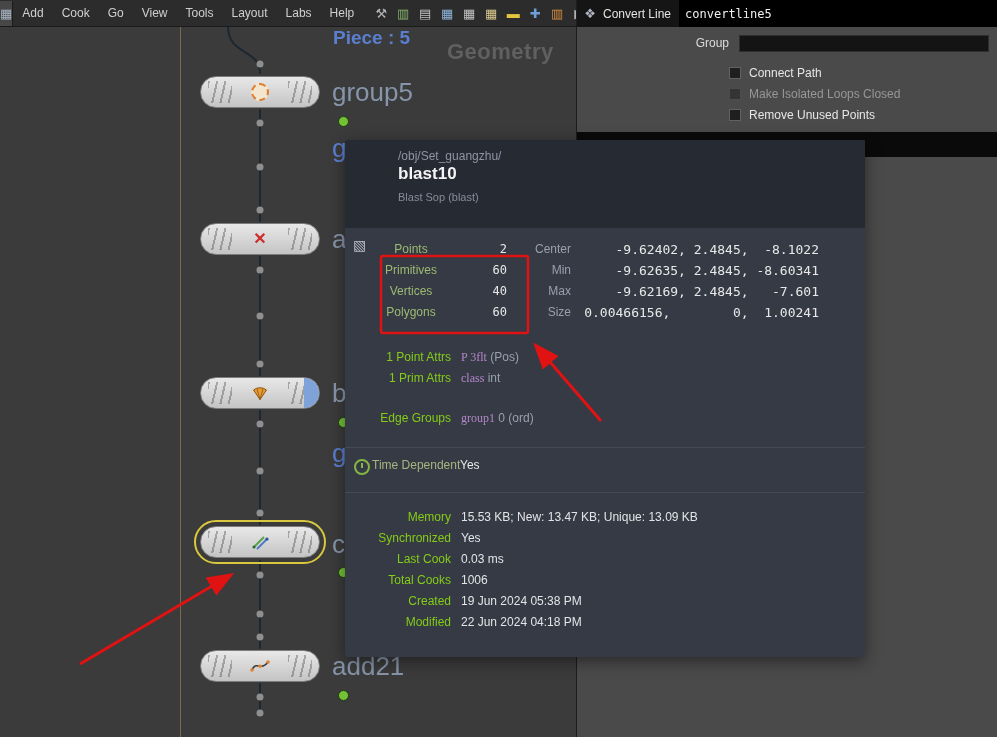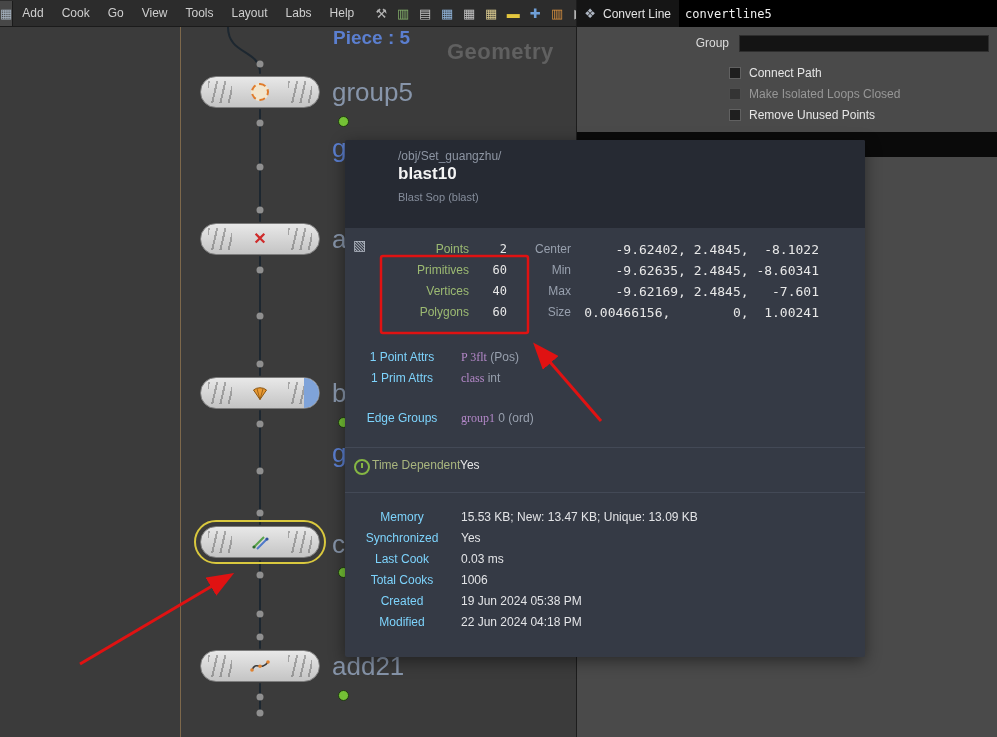--- a/index.html
+++ b/index.html
@@ -69,29 +69,29 @@
   #popup{position:absolute;left:345px;top:140px;width:520px;height:517px;background:#353a45;
     z-index:10;border-radius:2px;box-shadow:0 4px 16px rgba(0,0,0,.45)}
   .p-head{position:absolute;top:0;left:0;right:0;height:88px;background:#262a33;border-radius:2px 2px 0 0}
   .p-path{position:absolute;left:53px;top:9px;color:#8d95a3}
   .p-name{position:absolute;left:53px;top:24px;color:#f4f4f4;font-size:17px;font-weight:bold}
   .p-type{position:absolute;left:53px;top:51px;color:#858d9b;font-size:11px}
   .cube{position:absolute;left:8px;top:97px;color:#b8bfca;font-size:14px}
 
   .geo{position:absolute;left:8px;top:103px;display:grid;
     grid-template-columns:116px 30px 56px 240px;column-gap:8px;row-gap:8px;line-height:13px}
-  .geo .gl{color:#9cba72;text-align:right}
+  .geo .gl{color:#9cba72;text-align:center}
   .geo .gv{color:#e8e8e8;text-align:right;font-family:"DejaVu Sans Mono",monospace}
   .geo .bl{color:#98a0ae;text-align:right}
   .geo .bv{color:#e8e8e8;font-family:"DejaVu Sans Mono",monospace;font-size:13px;white-space:pre;text-align:right}
 
   .kv{display:grid;grid-template-columns:98px auto;column-gap:10px;row-gap:8px;line-height:13px}
   .attrs{position:absolute;left:8px;top:211px}
   .edge{position:absolute;left:8px;top:272px}
-  .kv .al{color:#7dd3fc;text-align:center}
+  .kv .al{color:#84cc16;text-align:right}
   .code{color:#b488c9;font-family:Liberation Serif, serif}
   .suffix{color:#98a0ae}
 
   .pdiv{position:absolute;left:0;right:0;height:1px;background:#434956}
   .timerow{position:absolute;left:0;top:318px;height:16px;width:100%}
   .clockring{position:absolute;left:9px;top:1px;width:12px;height:12px;border-radius:50%;
     border:2px solid #85b644;box-sizing:content-box}
   .clockring::after{content:"";position:absolute;left:5px;top:2px;width:2px;height:5px;background:#85b644}
   .tlabel{position:absolute;left:27px;color:#a9b57e}
   .tvalue{position:absolute;left:115px;color:#e8e8e8}

